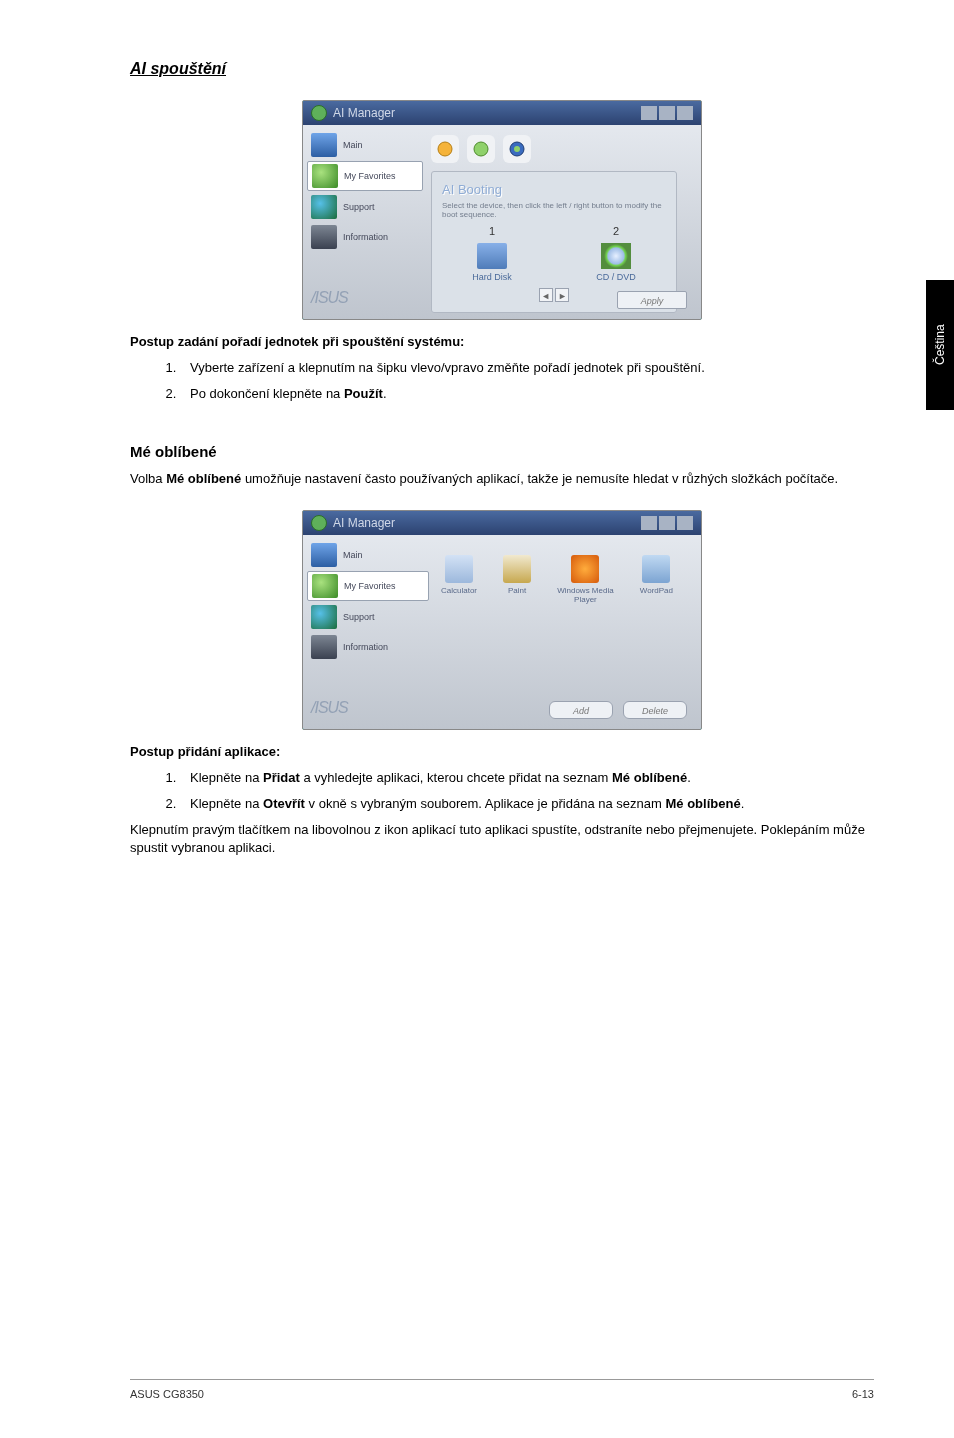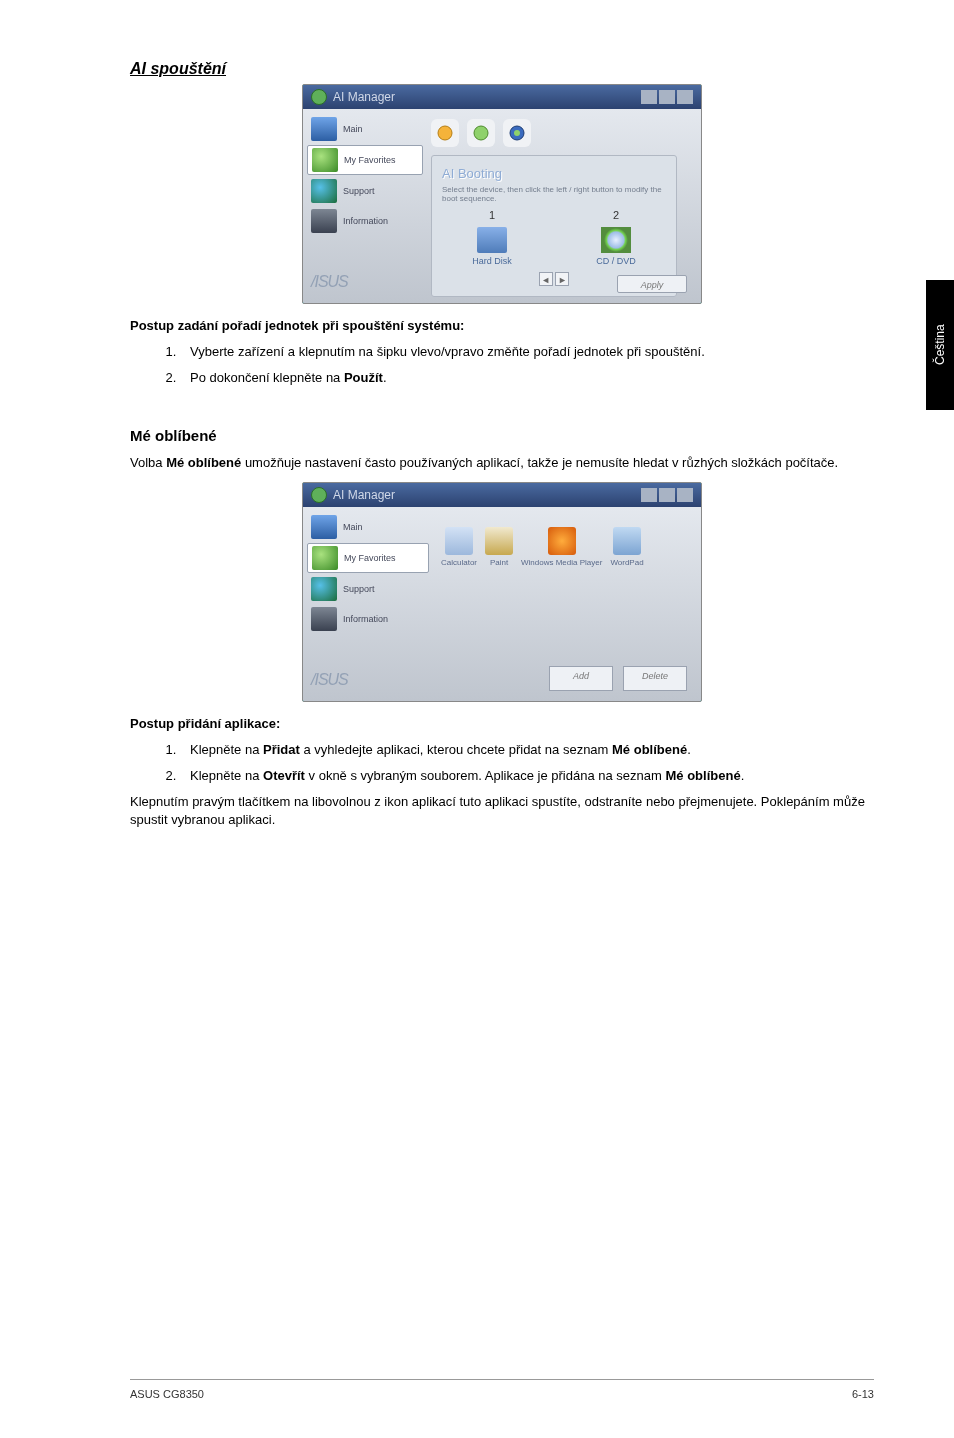--- a/index.html
+++ b/index.html
@@ -4,21 +4,21 @@
 <style>
 *{margin:0;padding:0;box-sizing:border-box}
 body{font-family:Arial,sans-serif;background:#fff;color:#000;width:954px;height:1438px;position:relative}
 .page{padding:60px 80px 0 130px;position:relative;height:100%}
 .h1{font-size:16px;font-style:italic;font-weight:bold;text-decoration:underline;margin-bottom:4px}
 .p{font-size:13px;line-height:1.35;margin-bottom:10px}
 .sub-h{font-size:13px;font-weight:bold;margin-top:14px;margin-bottom:10px}
 .ol{padding-left:50px;font-size:13px;line-height:1.4}
 .ol li{margin-bottom:8px;padding-left:10px}
 .h2{font-size:15px;font-weight:bold;margin-top:40px;margin-bottom:10px}
-.img-block{margin:6px auto 0;background:#14b8a6;border:1px solid #888;border-radius:2px;overflow:hidden}
+.img-block{margin:22px auto 0;background:#14b8a6;border:1px solid #888;border-radius:2px;overflow:hidden}
 .img1{width:400px;height:220px}
 .img2{width:400px;height:220px}
 .side-tab{position:absolute;right:0;top:280px;width:28px;height:130px;background:#000;color:#fff;font-size:12px;display:flex;align-items:center;justify-content:center;writing-mode:vertical-rl;transform:rotate(180deg)}
 .footer{position:absolute;bottom:38px;left:130px;right:80px;border-top:1px solid #999;padding-top:8px;font-size:11px;display:flex;justify-content:space-between;color:#333}
 .win-title{background:linear-gradient(#4a6aa0,#2c4270);height:24px;display:flex;align-items:center;padding:0 8px;color:#d0d8e8;font-size:12px}
 .win-title .dot{width:16px;height:16px;border-radius:50%;background:#5fb05a;margin-right:6px;border:1px solid #2b6f28}
 .win-ctl{display:flex;gap:2px;margin-left:auto}
 .win-ctl span{width:16px;height:14px;background:#a8b3c4}
 .win-body{display:flex;height:calc(100% - 24px);background:linear-gradient(#e4e8ee,#bfc5ce);position:relative}
 .sidebar{width:130px;padding:6px 4px}
@@ -38,29 +38,29 @@
 .panel-desc{font-size:8px;color:#747e8e;margin-bottom:6px}
 .boot-grid{display:flex;gap:24px;justify-content:center;margin:4px 0}
 .boot-col{text-align:center;font-size:9px;color:#4a6a9a;width:100px}
 .boot-num{color:#333;font-size:11px;margin-bottom:6px}
 .boot-ico{width:30px;height:26px;margin:0 auto 3px}
 .boot-hd{background:linear-gradient(#88b0e8,#4f7cb9);border-radius:2px}
 .boot-cd{background:radial-gradient(circle,#e7f0ff 0,#9fbee7 40%,#72d14e 48%,#538d3e 60%)}
 .ctrl-bar{text-align:center;margin-top:6px}
 .ctrl-bar span{display:inline-block;width:14px;height:14px;background:#f1f3f6;border:1px solid #9aa2b0;font-size:9px;color:#666;line-height:14px}
 .apply-btn{position:absolute;bottom:10px;right:14px;width:70px;height:18px;background:#eef1f5;border:1px solid #9aa2b0;border-radius:2px;font-size:9px;color:#777;text-align:center;line-height:18px;font-style:italic}
-.fav-grid{display:flex;gap:8px;padding:10px 4px}
+.fav-grid{display:flex;gap:26px;padding:10px 4px}
 .fav-item{text-align:center;font-size:8px;color:#5a6a8a}
 .fav-ico{width:28px;height:28px;margin:0 auto 3px;border-radius:3px}
 .ico-calc{background:linear-gradient(#d3e2f5,#9cb8dc)}
 .ico-paint{background:linear-gradient(#f1e9cf,#c7a84f)}
 .ico-wmp{background:radial-gradient(circle,#ffac3c,#d65a0b)}
 .ico-wp{background:linear-gradient(#c0d9f2,#7ca4d2)}
 .btn-row{position:absolute;bottom:10px;right:14px;display:flex;gap:10px}
-.btn-sm{width:64px;height:25px;background:#eef1f5;border:1px solid #9aa2b0;border-radius:0;font-size:9px;color:#777;text-align:center;line-height:18px;font-style:italic}
+.btn-sm{width:64px;height:18px;background:#eef1f5;border:1px solid #9aa2b0;border-radius:6px;font-size:9px;color:#777;text-align:center;line-height:18px;font-style:italic}
 </style>
 </head>
 <body>
 
 <div class="page">
   <div class="h1">AI spouštění</div>
 
   <div class="img-block img1">
     <div class="win-title">
       <span class="dot"></span>

